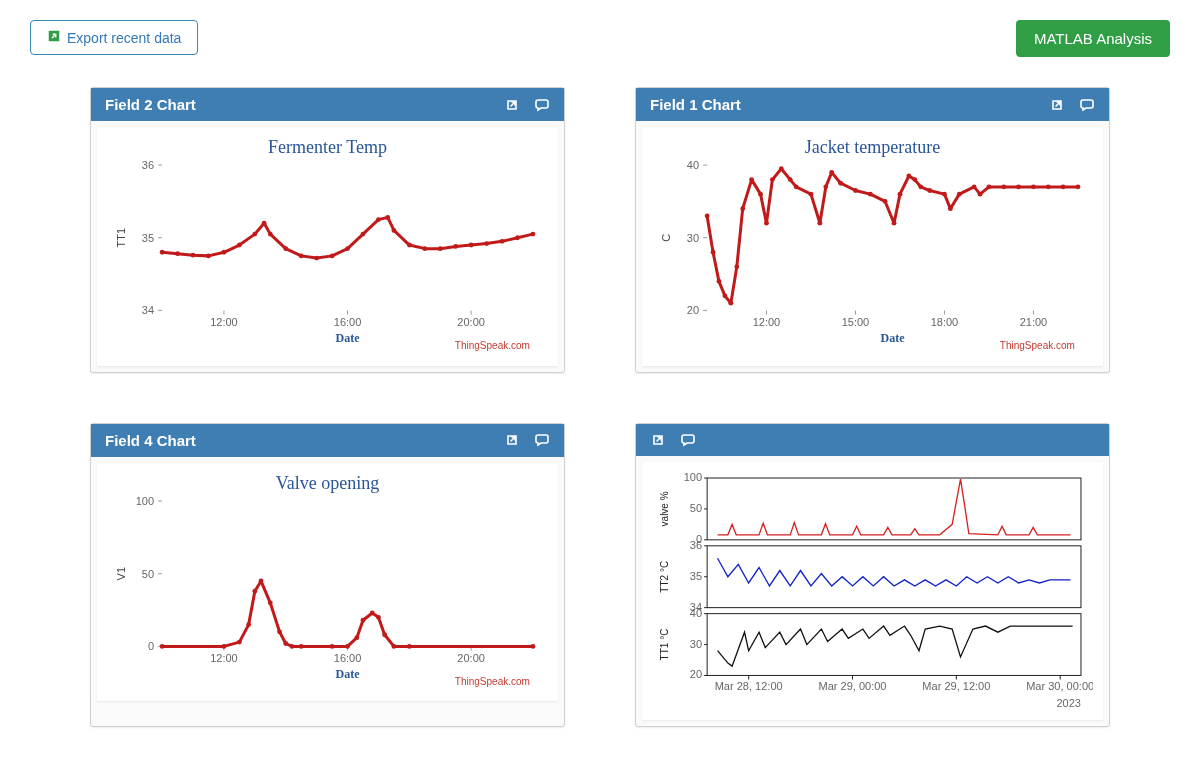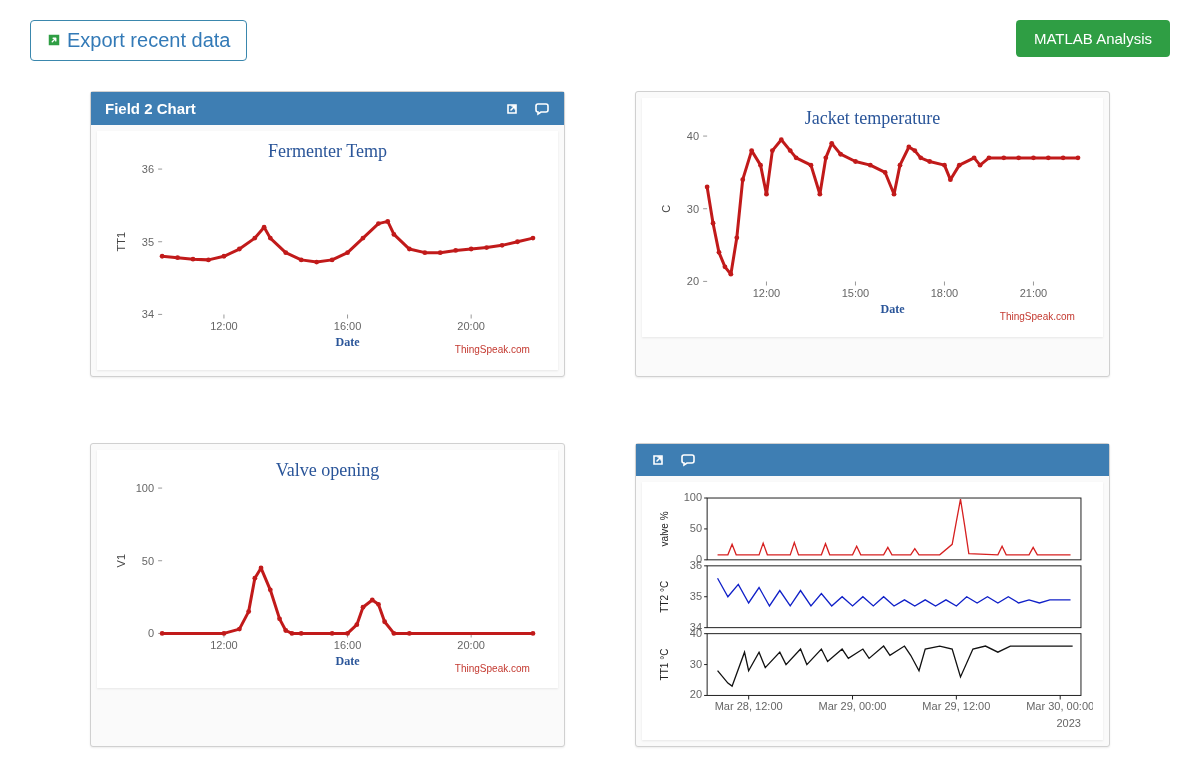--- a/index.html
+++ b/index.html
@@ -1,22 +1,22 @@
 <!DOCTYPE html>
 <html><head>
 <meta charset="utf-8">
 <style>
   * { box-sizing: border-box; margin: 0; padding: 0; }
   body { font-family: -apple-system, "Helvetica Neue", Arial, sans-serif; background: #fff; padding: 20px 30px; color: #333; }
   .toolbar { display: flex; justify-content: space-between; align-items: flex-start; margin-bottom: 30px; }
-  .export-btn { display: inline-flex; align-items: center; gap: 6px; padding: 8px 16px; border: 1px solid #3a87ad; border-radius: 4px; background: #fff; color: #337ab7; font-size: 20px; cursor: pointer; }
+  .export-btn { display: inline-flex; align-items: center; gap: 6px; padding: 8px 16px; border: 1px solid #3a87ad; border-radius: 4px; background: #fff; color: #337ab7; font-size: 14px; cursor: pointer; }
   .export-btn svg { width: 14px; height: 14px; }
   .green-btns { display: flex; gap: 24px; }
   .green-btn { padding: 10px 18px; background: #2f9e44; color: #fff; border: none; border-radius: 4px; font-size: 15px; cursor: pointer; }
-  .grid { display: grid; grid-template-columns: 1fr 1fr; gap: 66px 70px; padding: 0 60px; }
+  .grid { display: grid; grid-template-columns: 1fr 1fr; gap: 50px 70px; padding: 0 60px; }
   .panel { border: 1px solid #d0d0d0; border-radius: 3px; background: #fafafa; box-shadow: 0 1px 2px rgba(0,0,0,0.08); }
   .panel-header { display: flex; justify-content: space-between; align-items: center; background: #3e7eb3; color: #fff; padding: 8px 14px; font-size: 15px; font-weight: 600; }
   .panel-header-icons { display: flex; gap: 14px; }
   .panel-header-icons span { cursor: pointer; display: inline-flex; }
   .panel-body { padding: 8px 10px 10px 10px; background: #fff; margin: 6px; box-shadow: 0 1px 2px rgba(0,0,0,0.08); position: relative; }
   .chart-svg { display: block; width: 100%; }
   .chart-title { font-family: Georgia, "Times New Roman", serif; font-size: 18px; fill: #2a5599; text-anchor: middle; }
   .chart-xlabel { font-family: Georgia, serif; font-size: 12px; fill: #2a5599; text-anchor: middle; font-weight: 600; }
   .chart-ylabel { font-family: Arial, sans-serif; font-size: 11px; fill: #444; }
   .tick { font-family: Arial, sans-serif; font-size: 11px; fill: #666; }
@@ -104,20 +104,36 @@
           <circle cx="378.75" cy="108.29999999999987" r="2.4" fill="#c11a1a"></circle>
           <circle cx="394.16666666666663" cy="106.1249999999998" r="2.4" fill="#c11a1a"></circle>
           <circle cx="409.58333333333337" cy="102.5" r="2.4" fill="#c11a1a"></circle>
           <circle cx="425" cy="98.8750000000002" r="2.4" fill="#c11a1a"></circle>
           <text x="422" y="214" class="watermark" text-anchor="end">ThingSpeak.com</text>
         </svg>
     </div>
   </div>
 
   <div class="panel">
+    <div class="panel-header">
+      <span>Field 1 Chart</span>
+      <div class="panel-header-icons">
+        <span>
+            <svg width="16" height="16" viewBox="0 0 16 16" fill="none" stroke="#fff" stroke-width="1.6">
+              <path d="M4 4h8v8H4z"></path>
+              <path d="M7 9l4-4M11 5h-3M11 5v3" stroke-linecap="round"></path>
+            </svg>
+          </span>
+        <span>
+            <svg width="16" height="16" viewBox="0 0 16 16" fill="none" stroke="#fff" stroke-width="1.6">
+              <path d="M2 5c0-1 1-2 2-2h8c1 0 2 1 2 2v4c0 1-1 2-2 2H7l-3 2v-2H4c-1 0-2-1-2-2V5z"></path>
+            </svg>
+          </span>
+      </div>
+    </div>
     <div class="panel-body">
       <svg class="chart-svg" id="chart-field1" viewBox="0 0 440 220">
           <text x="220" y="18" class="chart-title">Jacket temperature</text>
           <text x="0" y="0" class="chart-ylabel" transform="translate(18 102.5) rotate(-90)" text-anchor="middle">C</text>
           <text x="47" y="179" class="tick" text-anchor="end">20</text>
           <line x1="51" y1="175" x2="55" y2="175" stroke="#999"></line>
           <text x="47" y="106.5" class="tick" text-anchor="end">30</text>
           <line x1="51" y1="102.5" x2="55" y2="102.5" stroke="#999"></line>
           <text x="47" y="34" class="tick" text-anchor="end">40</text>
           <line x1="51" y1="30" x2="55" y2="30" stroke="#999"></line>
@@ -170,20 +186,36 @@
           <circle cx="380.6" cy="51.75" r="2.4" fill="#c11a1a"></circle>
           <circle cx="395.40000000000003" cy="51.75" r="2.4" fill="#c11a1a"></circle>
           <circle cx="410.2" cy="51.75" r="2.4" fill="#c11a1a"></circle>
           <circle cx="425" cy="51.75" r="2.4" fill="#c11a1a"></circle>
           <text x="422" y="214" class="watermark" text-anchor="end">ThingSpeak.com</text>
         </svg>
     </div>
   </div>
 
   <div class="panel">
+    <div class="panel-header">
+      <span>Field 4 Chart</span>
+      <div class="panel-header-icons">
+        <span>
+            <svg width="16" height="16" viewBox="0 0 16 16" fill="none" stroke="#fff" stroke-width="1.6">
+              <path d="M4 4h8v8H4z"></path>
+              <path d="M7 9l4-4M11 5h-3M11 5v3" stroke-linecap="round"></path>
+            </svg>
+          </span>
+        <span>
+            <svg width="16" height="16" viewBox="0 0 16 16" fill="none" stroke="#fff" stroke-width="1.6">
+              <path d="M2 5c0-1 1-2 2-2h8c1 0 2 1 2 2v4c0 1-1 2-2 2H7l-3 2v-2H4c-1 0-2-1-2-2V5z"></path>
+            </svg>
+          </span>
+      </div>
+    </div>
     <div class="panel-body">
       <svg class="chart-svg" id="chart-field4" viewBox="0 0 440 220">
           <text x="220" y="18" class="chart-title">Valve opening</text>
           <text x="0" y="0" class="chart-ylabel" transform="translate(18 102.5) rotate(-90)" text-anchor="middle">V1</text>
           <text x="47" y="179" class="tick" text-anchor="end">0</text>
           <line x1="51" y1="175" x2="55" y2="175" stroke="#999"></line>
           <text x="47" y="106.5" class="tick" text-anchor="end">50</text>
           <line x1="51" y1="102.5" x2="55" y2="102.5" stroke="#999"></line>
           <text x="47" y="34" class="tick" text-anchor="end">100</text>
           <line x1="51" y1="30" x2="55" y2="30" stroke="#999"></line>

